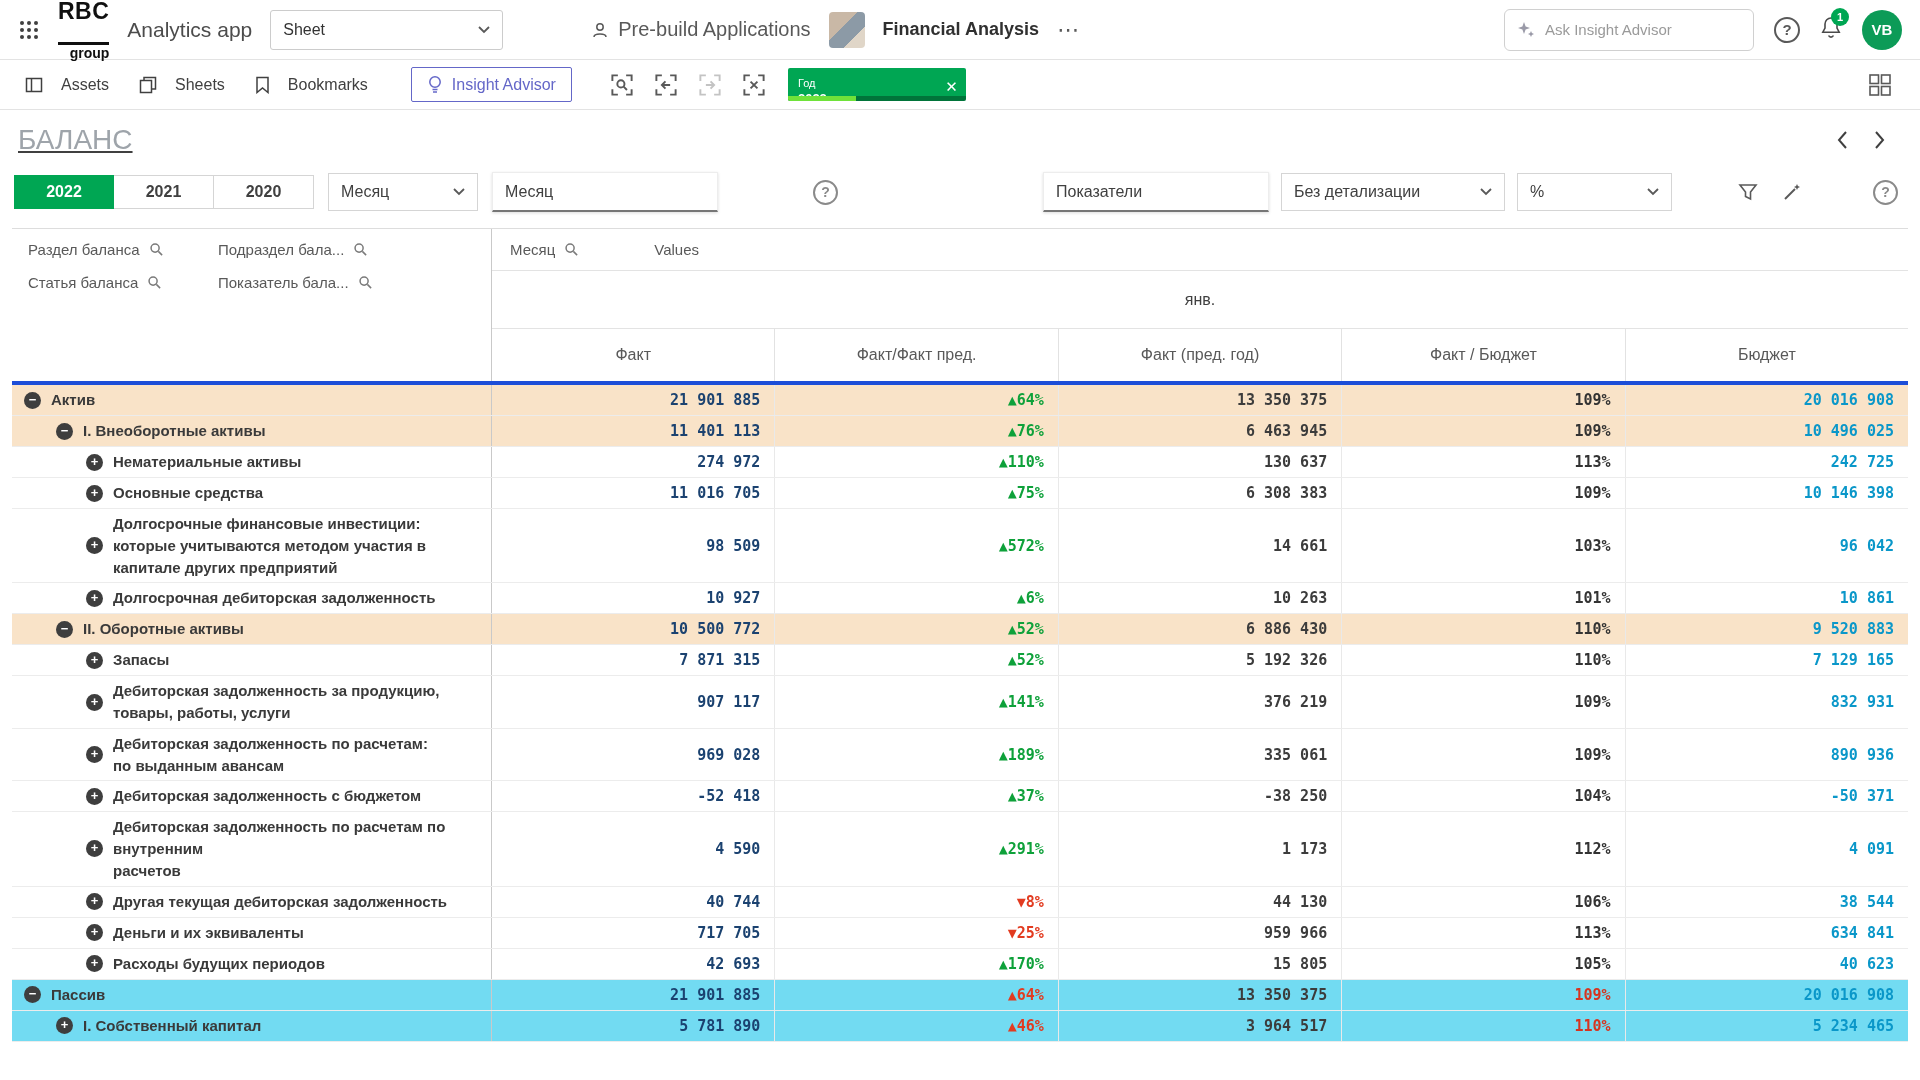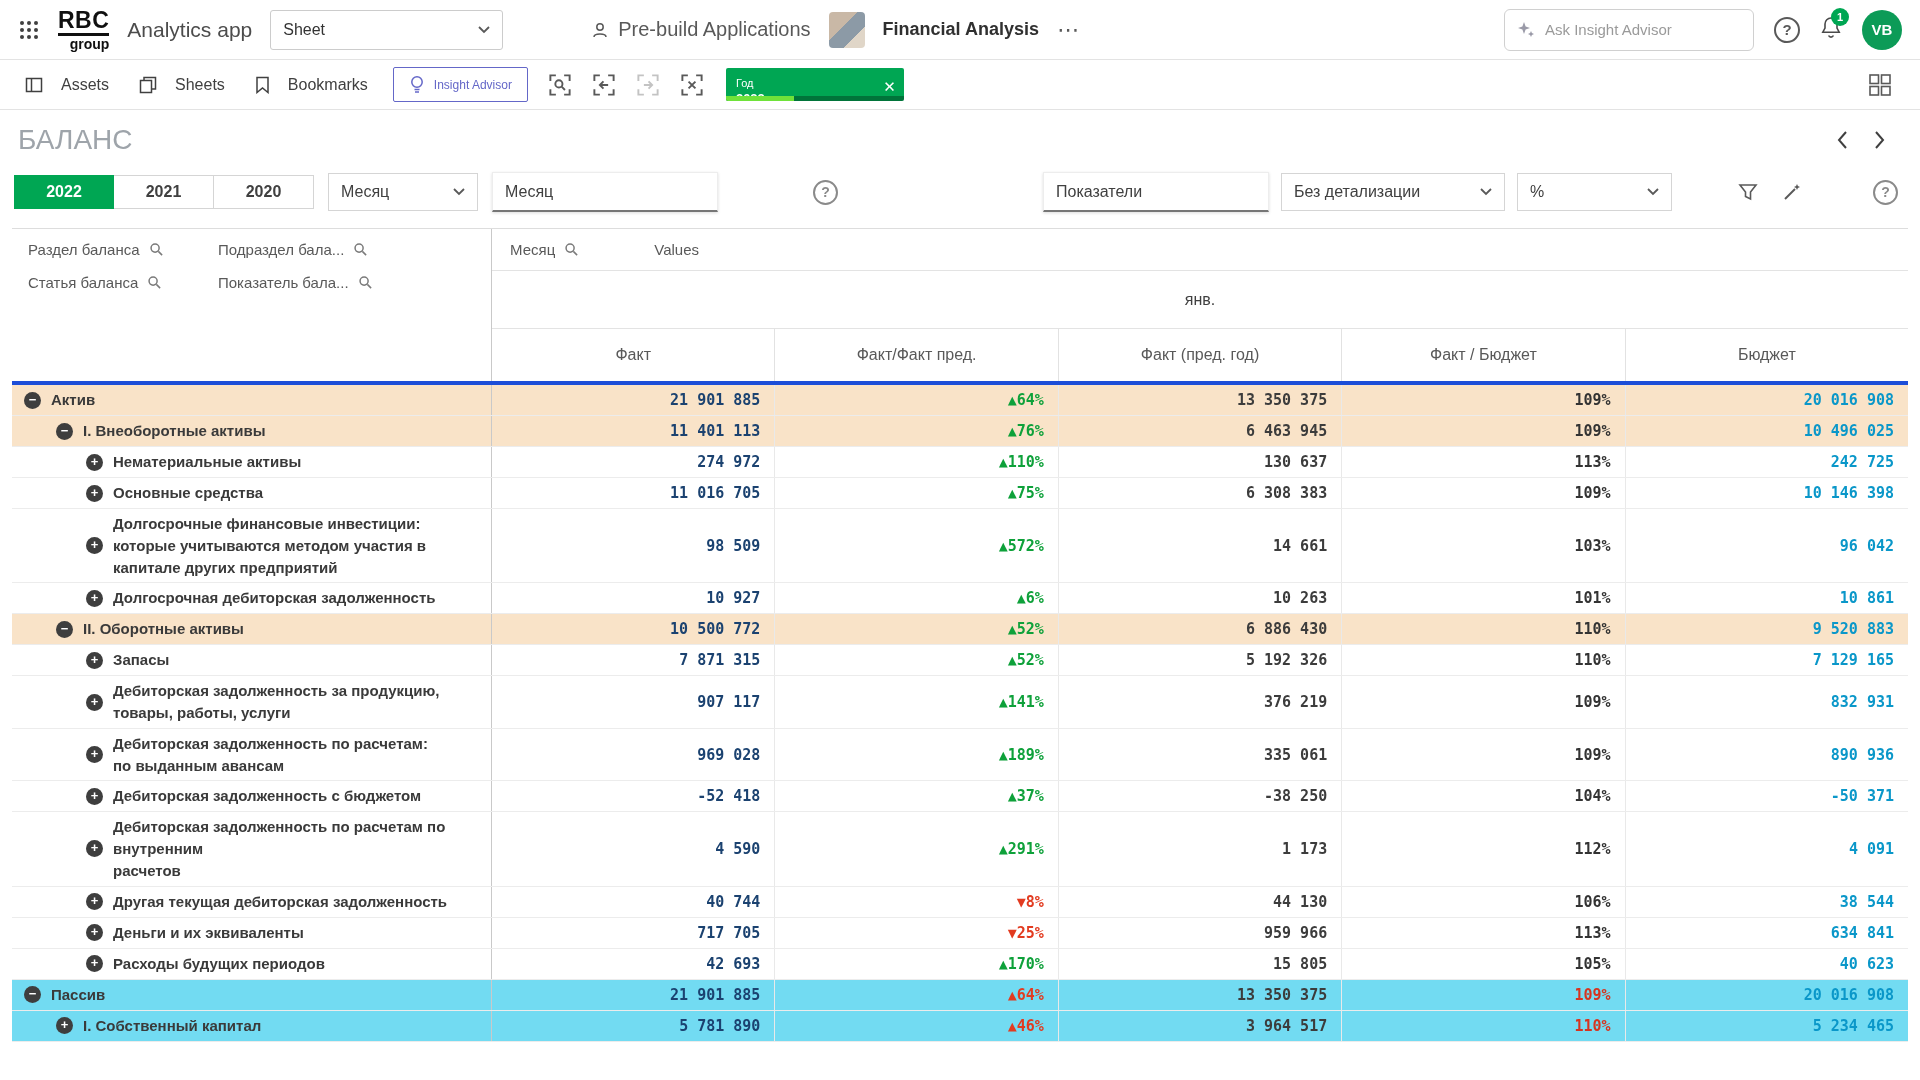--- a/index.html
+++ b/index.html
@@ -4,21 +4,21 @@
 <style>
   * { margin:0; padding:0; box-sizing:border-box; }
   html,body { width:1920px; height:1080px; overflow:hidden; background:#fff;
     font-family:"Liberation Sans","DejaVu Sans",sans-serif; color:#404040; }
 
   
   .topbar { height:60px; display:flex; align-items:center; padding:0 18px;
     border-bottom:1px solid #e3e3e3; gap:18px; }
   .icon-btn { display:flex; align-items:center; justify-content:center; cursor:pointer; }
   .logo { display:flex; flex-direction:column; line-height:1; color:#101010; font-weight:bold; }
-  .logo .lt { font-size:23px; letter-spacing:.5px; border-bottom:3px solid #101010; padding-bottom:1px; }
+  .logo .lt { font-size:23px; letter-spacing:.5px; border-bottom:3px solid #101010; padding-bottom:19px; }
   .logo .lb { font-size:14px; align-self:flex-end; margin-top:1px; }
   .app-title { font-size:21px; color:#4c4c4c; }
   .sheet-select { width:233px; height:40px; border:1px solid #ccc; border-radius:3px;
     display:flex; align-items:center; justify-content:space-between; padding:0 12px;
     font-size:16px; color:#333; cursor:pointer; }
   .hdr-center { display:flex; align-items:center; gap:18px; margin-left:70px; }
   .muted { color:#595959; font-size:20px;text-align:right; }
   .app-thumb { width:36px; height:36px; border-radius:4px;
     background:linear-gradient(135deg,#c9b8a6 0 40%,#8c9aa6 40% 70%,#e0d6c8 70%); }
   .workspace { font-size:18px; font-weight:bold; color:#303030; }
@@ -38,35 +38,35 @@
     align-items:center; justify-content:center; font-weight:bold; }
   .avatar { width:40px; height:40px; border-radius:50%; background:#0c9b57; color:#fff;
     font-size:15px; font-weight:bold; display:flex; align-items:center; justify-content:center;
     cursor:pointer; }
 
   
   .toolbar { height:50px; border-bottom:1px solid #e3e3e3; display:flex; align-items:stretch;
     padding:0 10px; }
   .tab { display:flex; align-items:center; gap:18px; padding:0 15px; font-size:16px;
     color:#404040; cursor:pointer; }
-  .ia-btn { display:flex; align-items:center; gap:9px; padding:0 15px; margin:7px 10px;
-    border:1px solid #6467c8; border-radius:2px; color:#6467c8; font-size:12px; cursor:pointer; }
+  .ia-btn { display:flex; align-items:center; gap:9px; padding:0 15px; margin:7px 28px;
+    border:1px solid #6467c8; border-radius:2px; color:#6467c8; font-size:16px; cursor:pointer; }
   .hicon { width:36px; height:36px; margin:7px 4px; display:flex; align-items:center;
     justify-content:center; cursor:pointer; }
   .chip { position:relative; width:178px; margin:8px 12px; background:#00a653; color:#fff;
     border-radius:2px; padding:5px 26px 8px 10px; cursor:pointer; overflow:hidden; }
   .chip .cf { font-size:11px; line-height:1.2; }
   .chip .cv { font-size:13px; font-weight:bold; line-height:1.25; }
   .chip .cx { position:absolute; right:8px; top:10px; font-size:15px; color:#fff; cursor:pointer; }
   .chip .bar { position:absolute; left:0; right:0; bottom:0; height:5px; background:rgba(0,0,0,.30); }
   .chip .bar i { display:block; height:100%; width:38%; background:#6fe23a; }
   .tb-right { margin-left:auto; display:flex; align-items:center; padding-right:18px; }
 
   
-  .sheet-head { display:flex; align-items:center; padding:14px 18px 4px; }
+  .sheet-head { display:flex; align-items:center; padding:14px 18px 4px;text-decoration:underline; }
   .sheet-title { font-size:28px; color:#9ea4aa; font-weight:400; }
   .nav-arrows { margin-left:auto; display:flex; gap:26px; padding-right:16px; }
   .filters { display:flex; align-items:center; padding:12px 14px 10px; }
   .years { display:flex; }
   .year { width:100px; height:34px; display:flex; align-items:center; justify-content:center;
     font-size:16px; font-weight:bold; border:1px solid #d5d5d5; background:#fff; color:#404040;
     cursor:pointer; }
   .year + .year { border-left:none; }
   .year.sel { background:#00a653; border-color:#00a653; color:#fff; }
   .dd { height:38px; border:1px solid #d5d5d5; background:#fff; display:flex; align-items:center;

